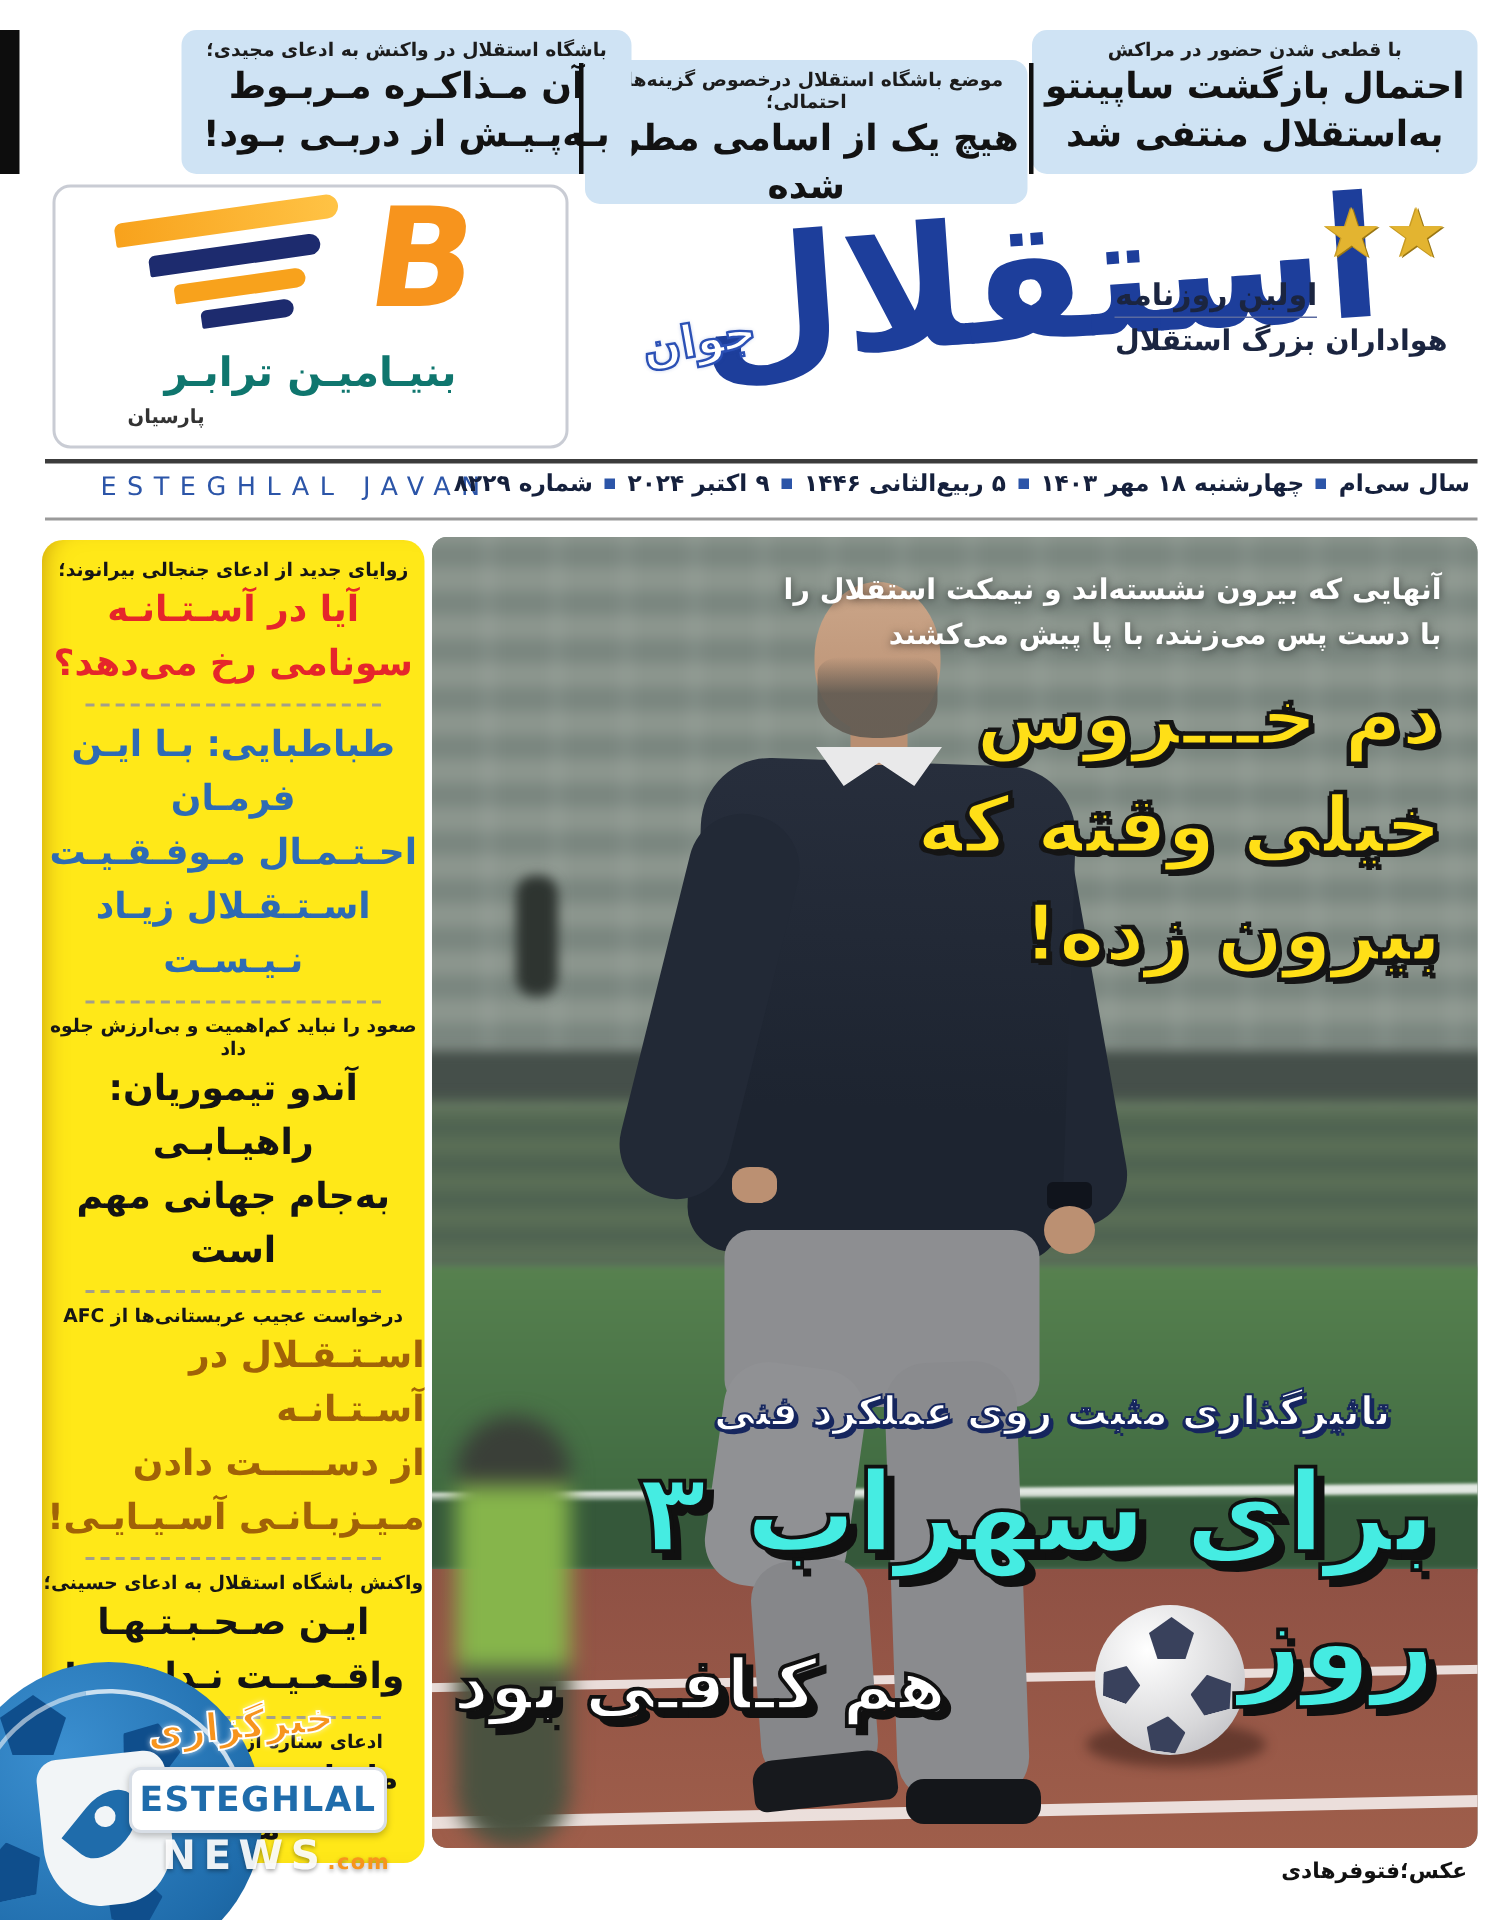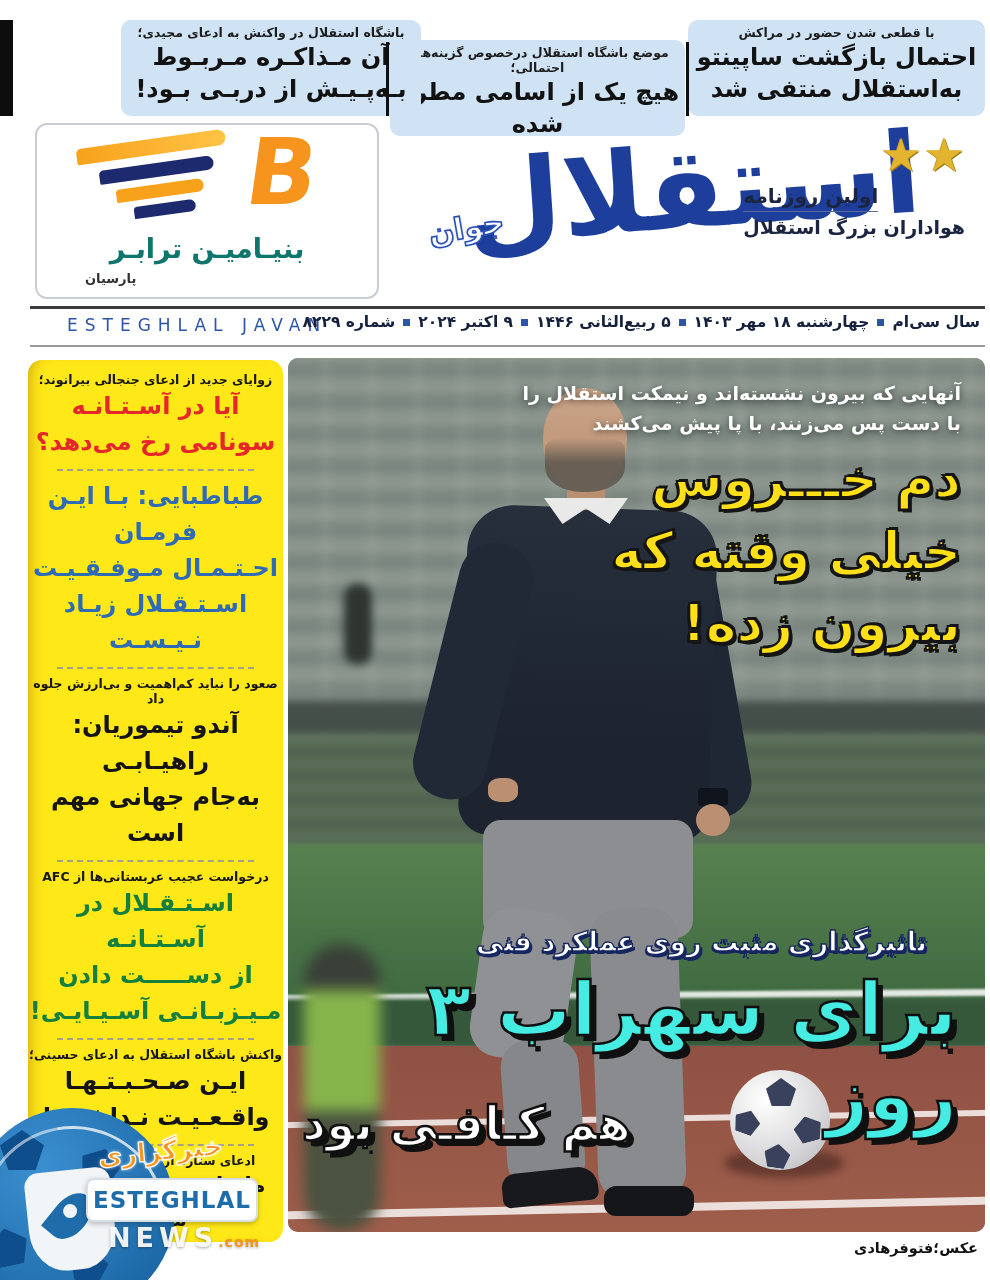--- a/index.html
+++ b/index.html
@@ -52,21 +52,21 @@
          color:#15203c;display:flex;align-items:center;}
   .dl-sq{display:inline-block;width:7px;height:7px;background:#2c55a8;margin:0 8px;}
   
   .sidebar{position:absolute;left:28px;top:360px;width:255px;height:882px;background:#ffe818;
            border-radius:14px;overflow:hidden;direction:rtl;display:flex;flex-direction:column;
            align-items:center;padding-top:12px;box-sizing:border-box;
            box-shadow:inset 12px 0 16px -12px rgba(150,90,0,.55);}
   .sb-kicker{font-size:12.5px;font-weight:bold;color:#161616;text-align:center;margin-bottom:1px;}
   .sb-headline{font-size:24px;font-weight:bold;line-height:1.5;text-align:center;white-space:pre-line;}
   .sb-headline.small{font-size:21px;line-height:1.6;}
-  .c-red{color:#e5262b;} .c-blue{color:#2e6bb4;} .c-black{color:#141414;} .c-magenta{color:#15803d;}
+  .c-red{color:#e5262b;} .c-blue{color:#2e6bb4;} .c-black{color:#141414;} .c-magenta{color:#a16207;text-align:right;}
   .sb-divider{width:77%;border-top:2px dashed #a39f8a;margin:9px 0 7px;}
   
   .photo{position:absolute;left:288px;top:358px;width:697px;height:874px;border-radius:10px;
          overflow:hidden;background:#7f8a84;}
   .ph-stands{position:absolute;left:-12px;right:-12px;top:-12px;height:480px;
      background:
        repeating-linear-gradient(90deg, rgba(255,255,255,.08) 0 7px, rgba(0,0,0,0) 7px 46px),
        repeating-linear-gradient(180deg,#8d978f 0 16px,#79857e 16px 32px);
      filter:blur(5px);}
   .ph-fence{position:absolute;left:-10px;right:-10px;top:342px;height:38px;background:#454f4a;filter:blur(4px);}

